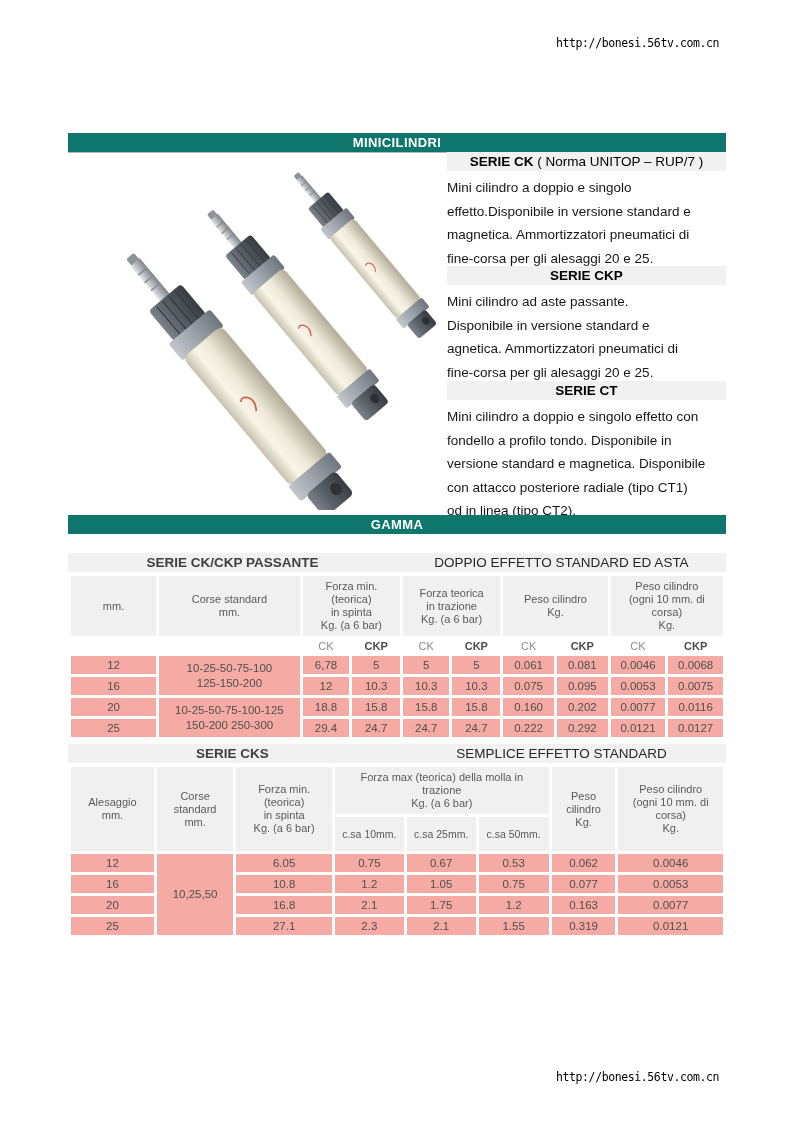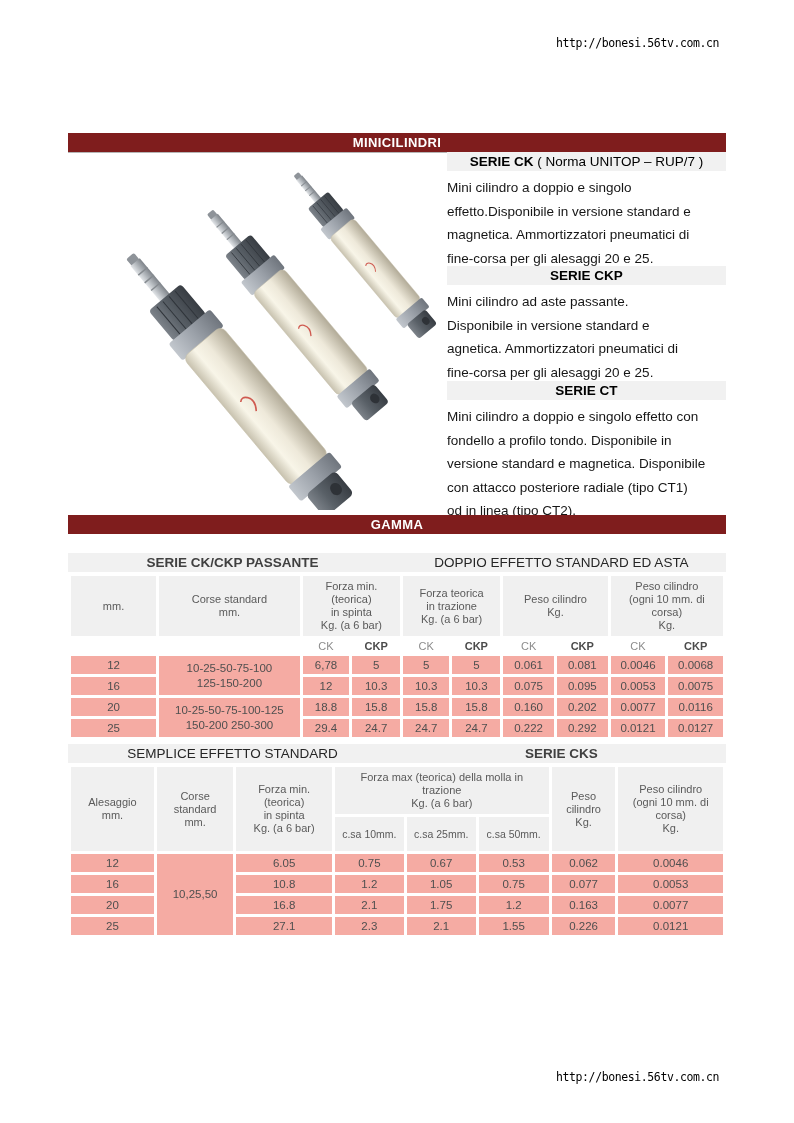--- a/index.html
+++ b/index.html
@@ -7,21 +7,21 @@
         overflow:hidden;font-family:"Liberation Sans",sans-serif;}
 
   
   .logo{position:absolute;left:298px;top:20px;width:198px;height:92px;}
   .url-top{position:absolute;left:556px;top:36px;font-family:"DejaVu Sans Mono",monospace;
            font-size:11.5px;letter-spacing:-0.4px;color:#000;}
   .url-bottom{position:absolute;left:556px;top:1070px;font-family:"DejaVu Sans Mono",monospace;
            font-size:11.5px;letter-spacing:-0.4px;color:#000;}
 
   
-  .banner{position:absolute;left:68px;width:658px;height:19px;background:#7f1d1d;
+  .banner{position:absolute;left:68px;width:658px;height:19px;background:#0f766e;
           color:#fff;font-weight:bold;font-size:13px;line-height:19px;text-align:center;
           letter-spacing:0.4px;}
   #banner-mini{top:133px;box-shadow:0 1px 0 rgba(90,90,90,.45);}
   #banner-gamma{top:515px;}
 
   
   .product{position:absolute;left:88px;top:160px;width:352px;height:350px;}
 
   
   .right-col{position:absolute;left:447px;top:152px;width:279px;}
@@ -239,22 +239,22 @@
             <td class="c-val">0.292</td>
             <td class="c-val">0.0121</td>
             <td class="c-val">0.0127</td>
           </tr>
         </tbody>
     </table>
   </div>
 
   <div class="tablock" id="table2">
     <div class="tband">
+      <div class="half l">SERIE CKS</div>
       <div class="half r">SEMPLICE EFFETTO STANDARD</div>
-      <div class="half l">SERIE CKS</div>
     </div>
     <table class="grid">
       <colgroup>
         <col style="width:13%">
           <col style="width:12%">
           <col style="width:15%">
         <col style="width:10.8%">
           <col style="width:10.8%">
           <col style="width:11%">
         <col style="width:10%">
@@ -315,21 +315,21 @@
             <td class="c-val">1.2</td>
             <td class="c-val">0.163</td>
             <td class="c-val">0.0077</td>
           </tr>
           <tr>
             <td class="c-mm">25</td>
             <td class="c-val">27.1</td>
             <td class="c-val">2.3</td>
             <td class="c-val">2.1</td>
             <td class="c-val">1.55</td>
-            <td class="c-val">0.226</td>
+            <td class="c-val">0.319</td>
             <td class="c-val">0.0121</td>
           </tr>
         </tbody>
     </table>
   </div>
 
   <div class="url-bottom">http://bonesi.56tv.com.cn</div>
 
 </div>
 

